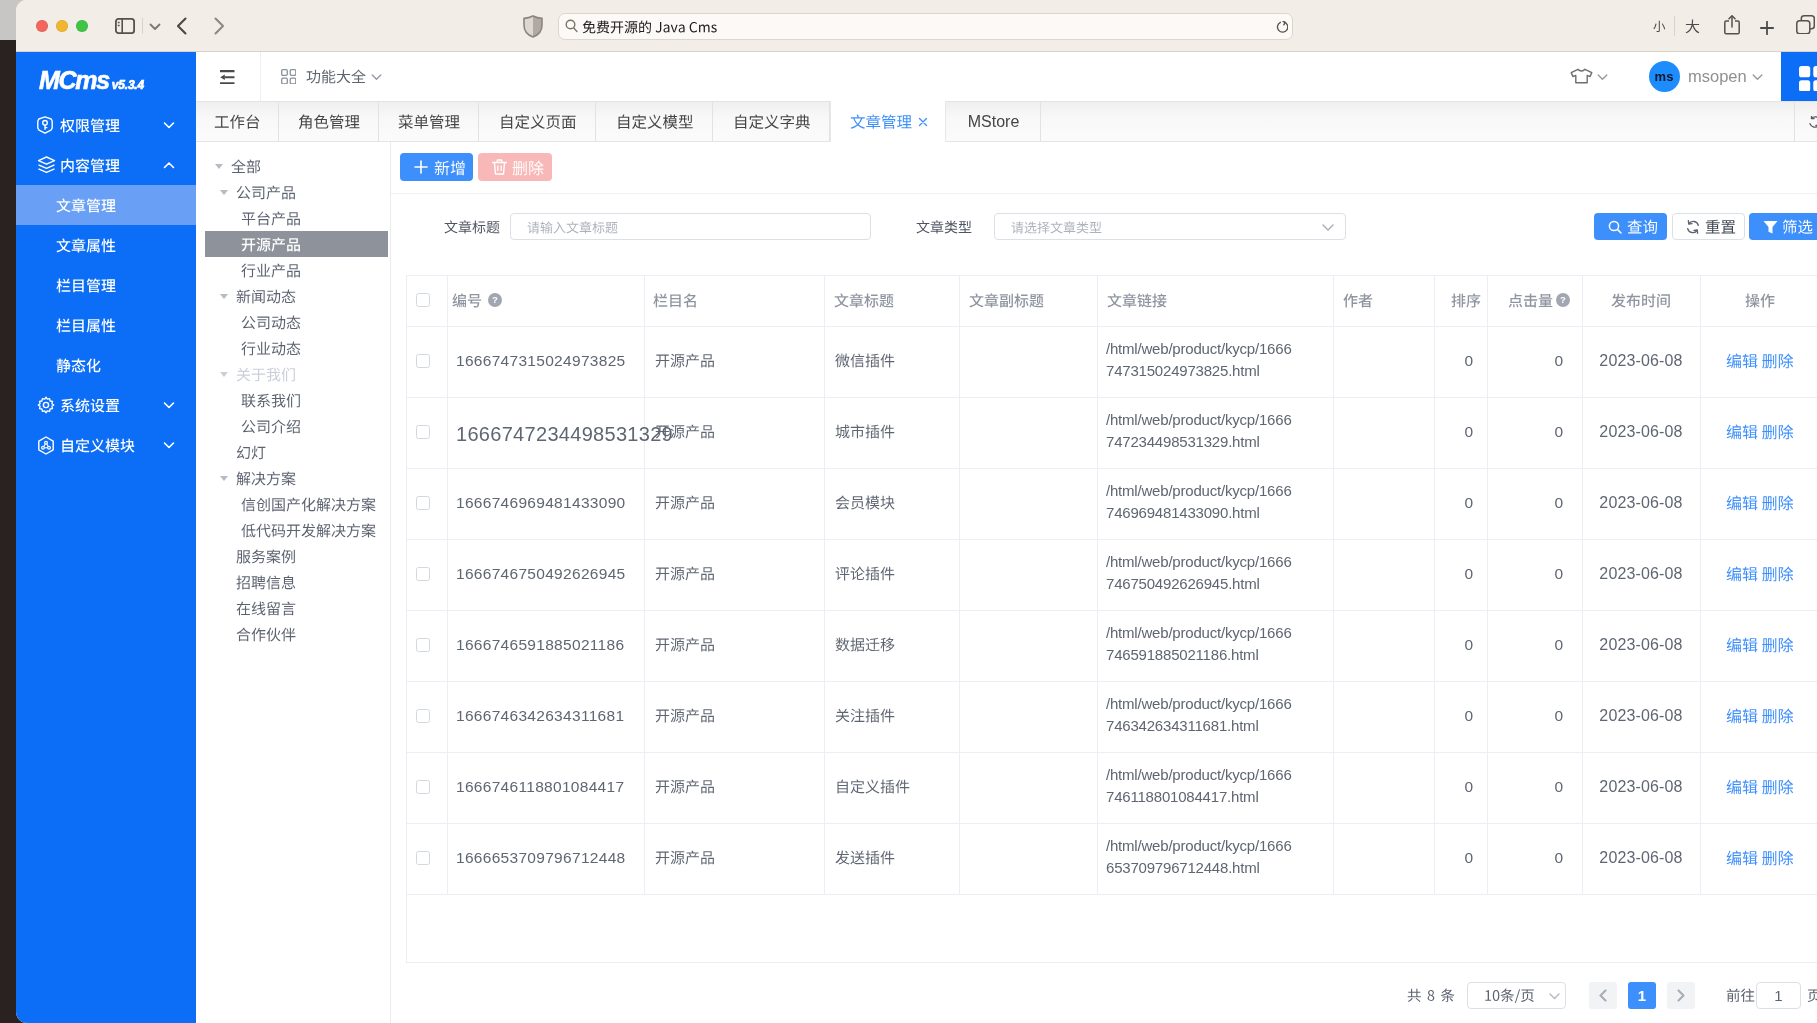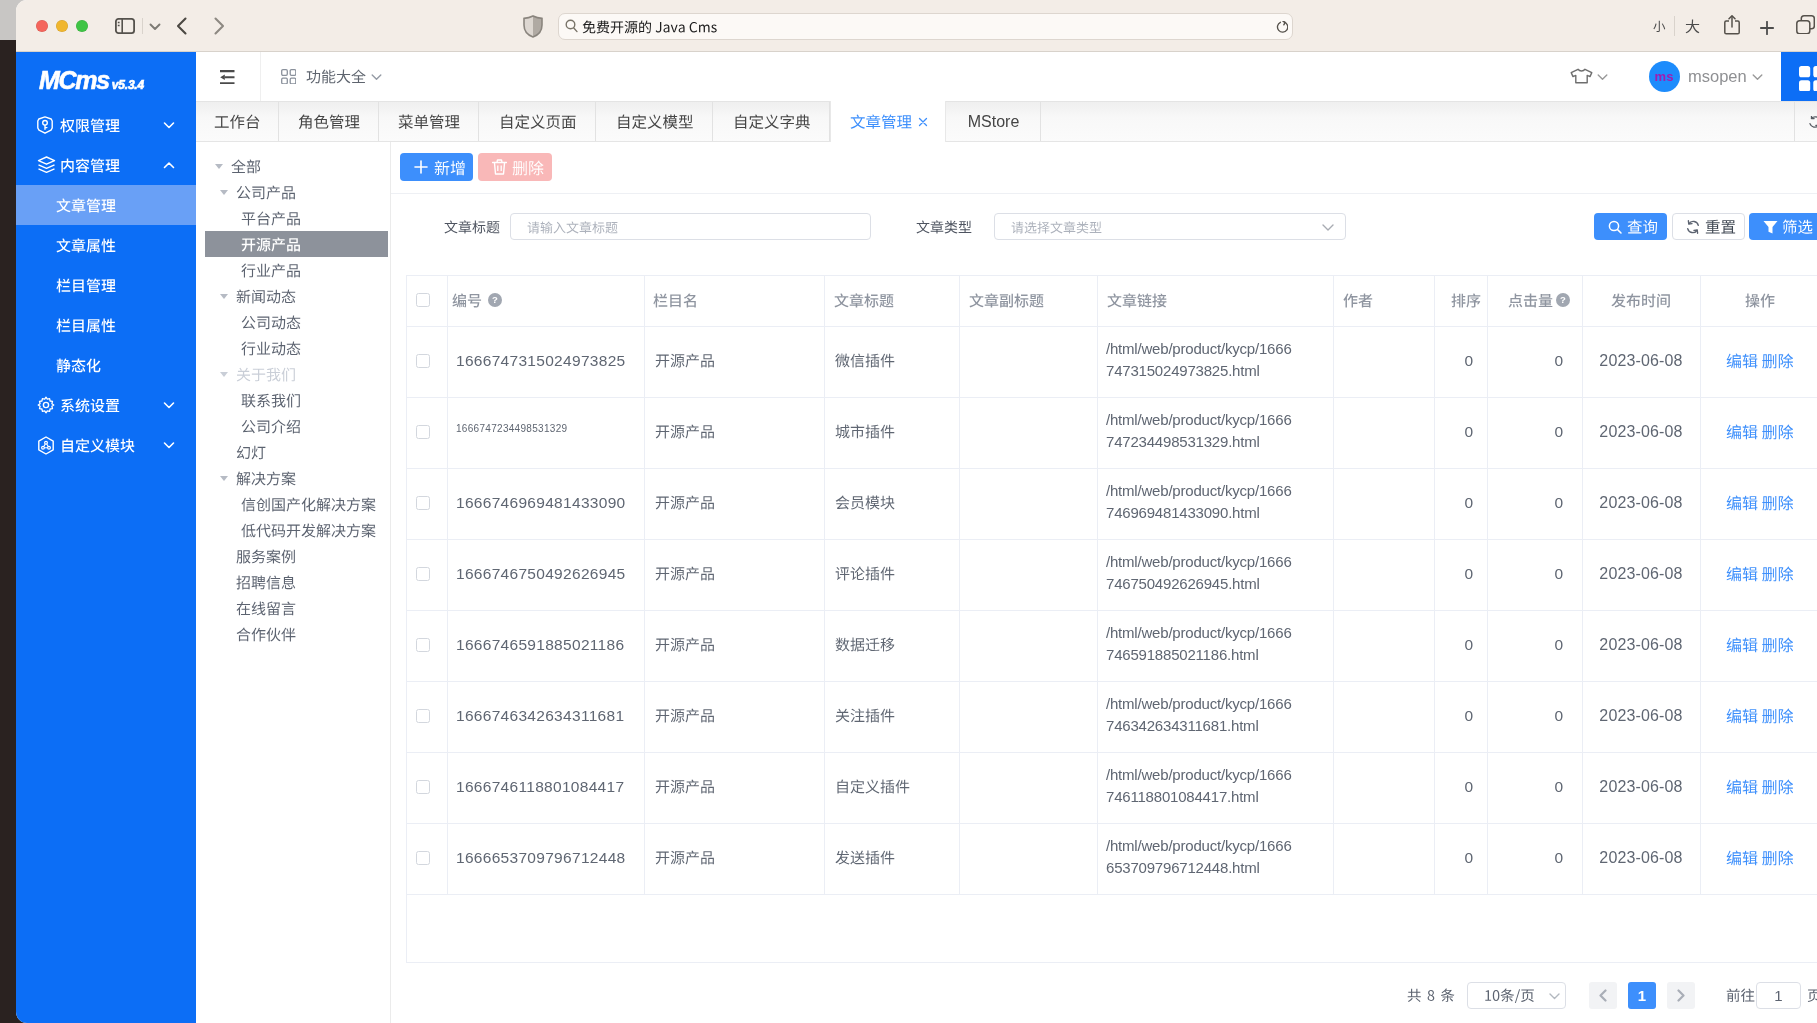--- a/index.html
+++ b/index.html
@@ -412,21 +412,21 @@
     <svg style="position:absolute;left:355px;top:73.5px" width="11" height="7" viewBox="0 0 11 7" fill="none">
 <path d="M1.2 1 L5.5 5.3 L9.8 1" stroke="#959ba5" stroke-width="1.4" stroke-linecap="round" stroke-linejoin="round"></path>
     </svg>
     <svg style="position:absolute;left:1554px;top:68px" width="23" height="16" viewBox="0 0 23 16" fill="none">
 <path d="M8 1.3 C8 1.3 9.3 3 11.5 3 C13.7 3 15 1.3 15 1.3 L21.8 4.6 L20 8.6 L17.2 7.4 L17.2 14.7 L5.8 14.7 L5.8 7.4 L3 8.6 L1.2 4.6 Z" stroke="#6e6e6e" stroke-width="1.4" stroke-linejoin="round"></path>
     </svg>
     <svg style="position:absolute;left:1581px;top:73.5px" width="11" height="7" viewBox="0 0 11 7" fill="none">
 <path d="M1.2 1 L5.5 5.3 L9.8 1" stroke="#9a9a9a" stroke-width="1.4" stroke-linecap="round" stroke-linejoin="round"></path>
     </svg>
     <div style="position:absolute;left:1632.5px;top:61px;width:31px;height:31px;border-radius:50%;background:#1d8cfc"></div>
-    <div style="position:absolute;left:1632.5px;top:61px;width:31px;height:31px;line-height:31px;text-align:center;font-family:'Liberation Sans',sans-serif;font-size:13px;font-weight:bold;color:#a21caf">ms</div>
+    <div style="position:absolute;left:1632.5px;top:61px;width:31px;height:31px;line-height:31px;text-align:center;font-family:'Liberation Sans',sans-serif;font-size:13px;font-weight:bold;color:#0f172a">ms</div>
     <div style="position:absolute;left:1672px;top:67px;font-family:'Liberation Sans',sans-serif;font-size:16.5px;color:#8f9093">msopen</div>
     <svg style="position:absolute;left:1736px;top:73.5px" width="11" height="7" viewBox="0 0 11 7" fill="none">
 <path d="M1.2 1 L5.5 5.3 L9.8 1" stroke="#9a9a9a" stroke-width="1.4" stroke-linecap="round" stroke-linejoin="round"></path>
     </svg>
     <div style="position:absolute;left:1765px;top:52px;width:52px;height:49px;background:#0c6ef6"></div>
     <svg style="position:absolute;left:1782.5px;top:65.5px" width="25.5" height="25.5" viewBox="0 0 25 25" fill="#fff">
 <rect x="0" y="0" width="11" height="11" rx="2.5"></rect>
       <rect x="14" y="0" width="11" height="11" rx="2.5"></rect>
 <rect x="0" y="14" width="11" height="11" rx="2.5"></rect>
       <rect x="14" y="14" width="11" height="11" rx="2.5"></rect>
@@ -998,21 +998,21 @@
       <svg width="67.6" height="16" viewBox="0 0 4224 1000" style="display:block">
         <g fill="#3d8ffc" transform="translate(0,880) scale(1,-1)">
           <use href="#gr7f16" x="0"></use>
           <use href="#gr8f91" x="1000"></use>
           <use href="#gr5220" x="2224"></use>
           <use href="#gr9664" x="3224"></use>
         </g>
       </svg>
     </div>
     <div style="position:absolute;left:399.5px;top:425.0px;width:14px;height:14px;border:1px solid #d3d7de;border-radius:2.5px;box-sizing:border-box;background:#fff"></div>
-    <div style="position:absolute;left:440px;top:423.0px;font-family:'Liberation Sans',sans-serif;font-size:10px;letter-spacing:.3px;color:#5f6672">1666747234498531329</div>
+    <div style="position:absolute;left:440px;top:423.0px;font-family:'Liberation Sans',sans-serif;font-size:20px;letter-spacing:.3px;color:#5f6672">1666747234498531329</div>
     <div style="position:absolute;left:639.0px;top:423.50px;">
       <svg width="60.0" height="15" viewBox="0 0 4000 1000" style="display:block">
         <g fill="#5f6672" transform="translate(0,880) scale(1,-1)">
           <use href="#gr5f00" x="0"></use>
           <use href="#gr6e90" x="1000"></use>
           <use href="#gr4ea7" x="2000"></use>
           <use href="#gr54c1" x="3000"></use>
         </g>
       </svg>
     </div>

